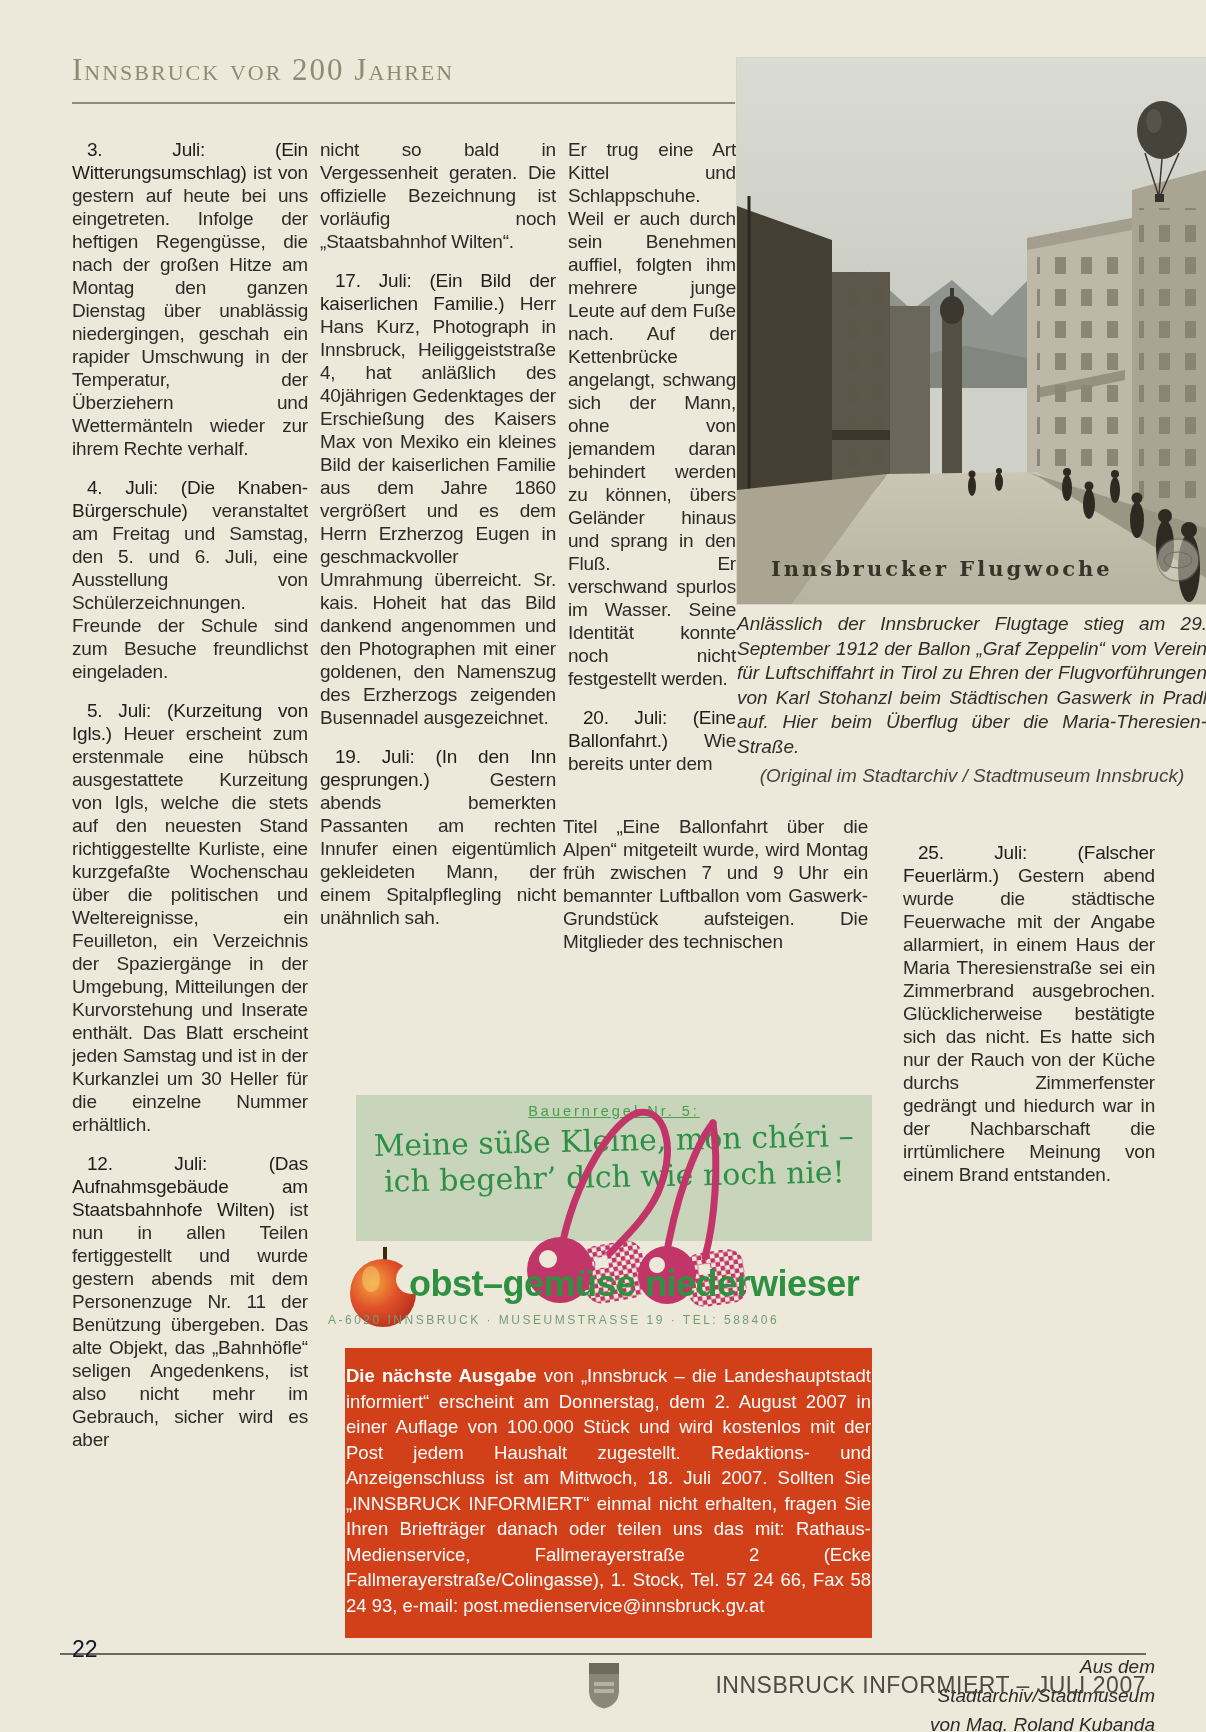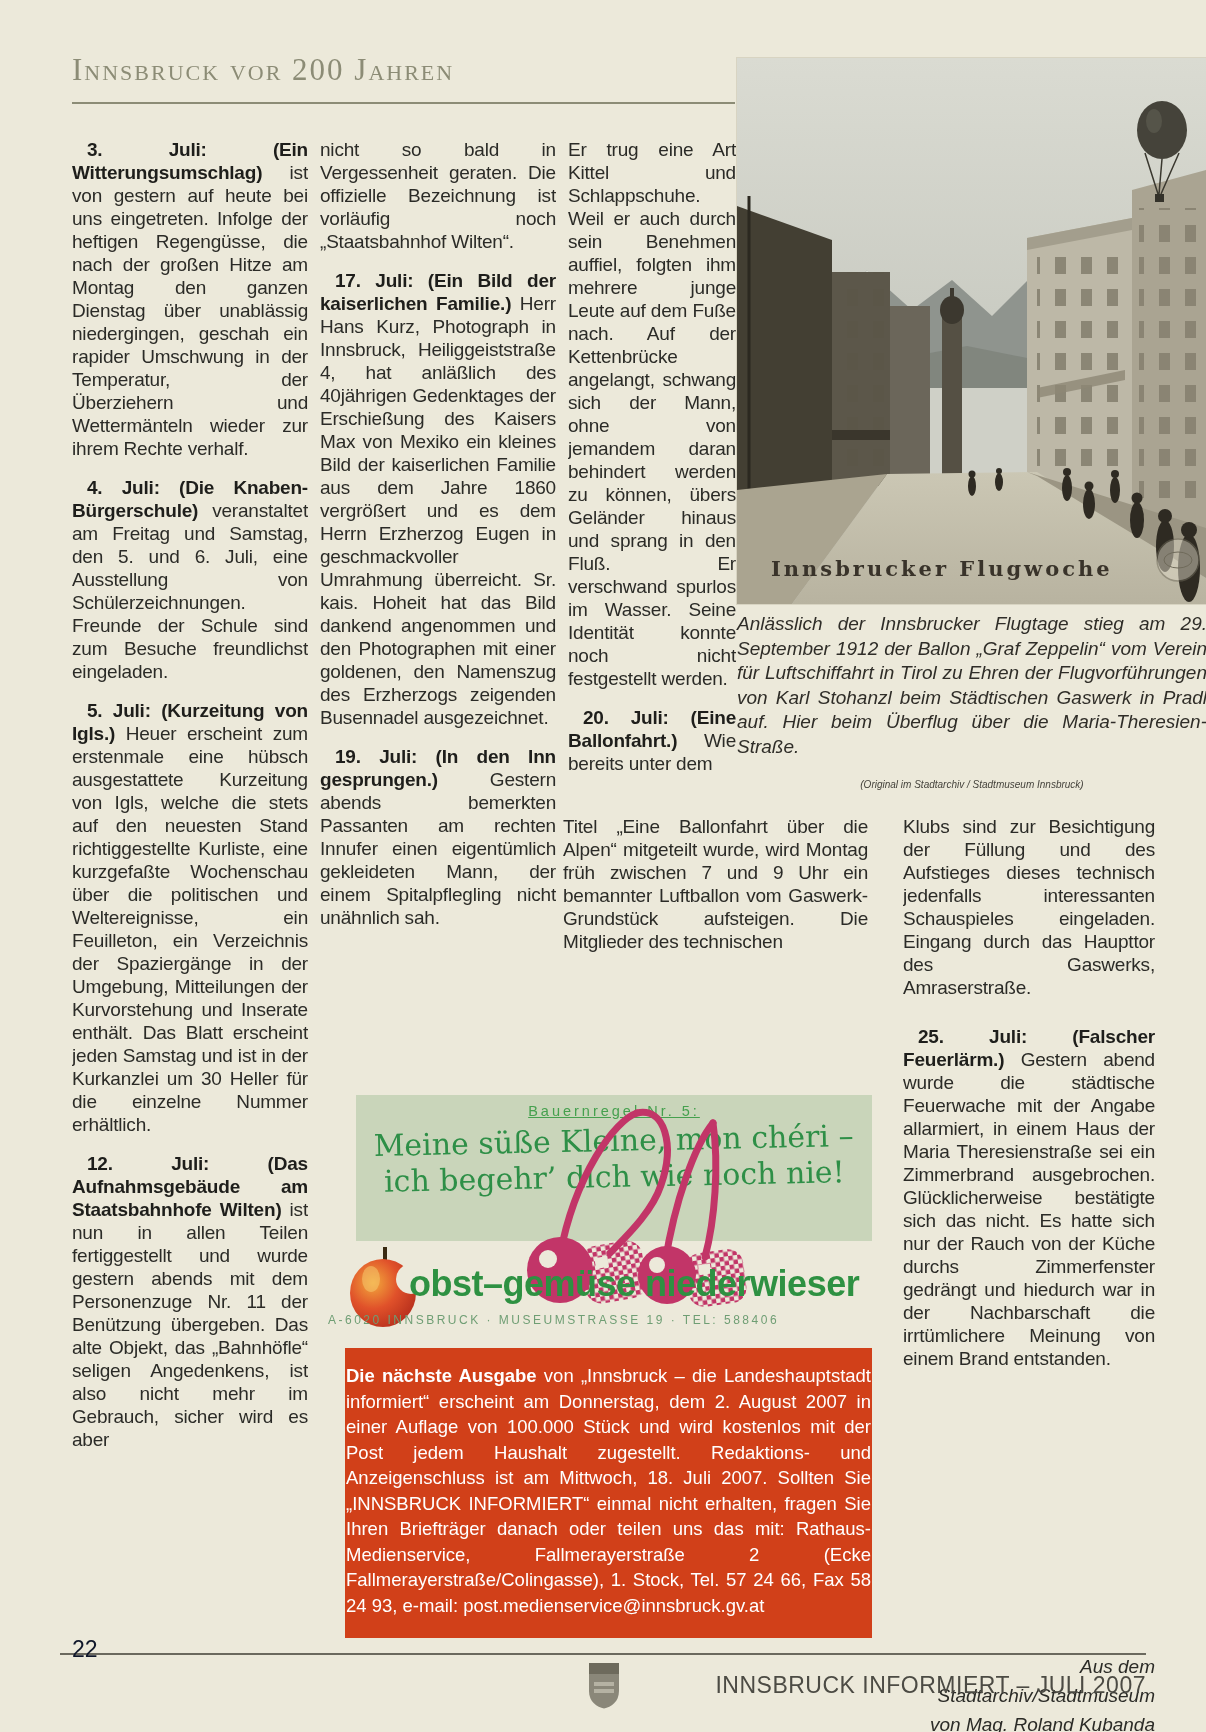--- a/index.html
+++ b/index.html
@@ -15,28 +15,28 @@
   
   .col{position:absolute;text-align:justify;color:#2b2b27;
     font-size:19px;line-height:23px;letter-spacing:-0.2px;overflow:hidden;hyphens:auto;}
   .col1{left:72px;top:138px;width:236px;height:1497px;}
   .col2{left:320px;top:138px;width:236px;height:945px;}
   .col3{left:568px;top:138px;width:168px;height:668px;}
   .colBL{left:563px;top:815px;width:305px;height:265px;}
   .colBR{left:903px;top:815px;width:252px;height:740px;}
   .para{margin:0 0 16px 0;}
   .para.indent{text-indent:15px;}
-  .para .lead{font-weight:bold;color:#1e1e1b;}
+  .para .lead{font-weight:normal;color:#1e1e1b;}
 
   
   .photo{position:absolute;left:737px;top:58px;width:469px;height:546px;background:#cfd0c7;outline:1px solid #d8d4c2;}
   .photo svg{display:block;}
   .photo-caption{position:absolute;left:737px;top:612px;width:470px;
     font-style:italic;font-size:19px;line-height:24.5px;color:#2f2d28;text-align:justify;}
-  .photo-credit{margin-top:14px;font-size:10px;text-align:center;color:#45433c;}
+  .photo-credit{margin-top:5px;font-size:19px;text-align:center;color:#45433c;}
 
   
   .attribution{position:absolute;left:903px;top:1652px;width:252px;text-align:right;
     font-style:italic;font-size:19px;line-height:29px;color:#2b2b27;}
 
   
   .ad{position:absolute;left:325px;top:1095px;width:552px;height:545px;}
   .green-box{position:absolute;left:31px;top:0;width:516px;height:146px;background:#c9d5ba;}
   .bauernregel{padding-top:8px;text-align:center;font-size:14.5px;letter-spacing:3px;
     color:#45a04e;text-decoration:underline;}
@@ -170,21 +170,20 @@
   <div class="photo-caption">
     <span>Anlässlich der Innsbrucker Flugtage stieg am 29. September 1912 der Ballon „Graf Zeppelin“ vom Verein für Luftschiffahrt in Tirol zu Ehren der Flugvorführungen von Karl Stohanzl beim Städtischen Gaswerk in Pradl auf. Hier beim Überflug über die Maria-Theresien-Straße.</span>
     <div class="photo-credit">(Original im Stadtarchiv / Stadtmuseum Innsbruck)</div>
   </div>
 
   <div class="col colBL">
     <p class="para"><span>Titel „Eine Ballonfahrt über die Alpen“ mitgeteilt wurde, wird Montag früh zwischen 7 und 9 Uhr ein bemannter Luftballon vom Gaswerk-Grundstück aufsteigen. Die Mitglieder des technischen</span></p>
   </div>
 
   <div class="col colBR">
-    <p class="para"><span>Klubs sind zur Besichtigung der Füllung und des Aufstieges dieses technisch jedenfalls interessanten Schauspieles eingeladen. Eingang durch das Haupttor des Gaswerks, Amraserstraße.</span></p>
     <p class="para indent" style="margin-top:26px;"><span class="lead">25. Juli: (Falscher Feuerlärm.)</span> <span>Gestern abend wurde die städtische Feuerwache mit der Angabe allarmiert, in einem Haus der Maria Theresienstraße sei ein Zimmerbrand ausgebrochen. Glücklicherweise bestätigte sich das nicht. Es hatte sich nur der Rauch von der Küche durchs Zimmerfenster gedrängt und hiedurch war in der Nachbarschaft die irrtümlichere Meinung von einem Brand entstanden.</span></p>
   </div>
 
   <div class="attribution">
     <div>Aus dem</div>
     <div>Stadtarchiv/Stadtmuseum</div>
     <div>von Mag. Roland Kubanda</div>
   </div>
 
   <div class="ad">

